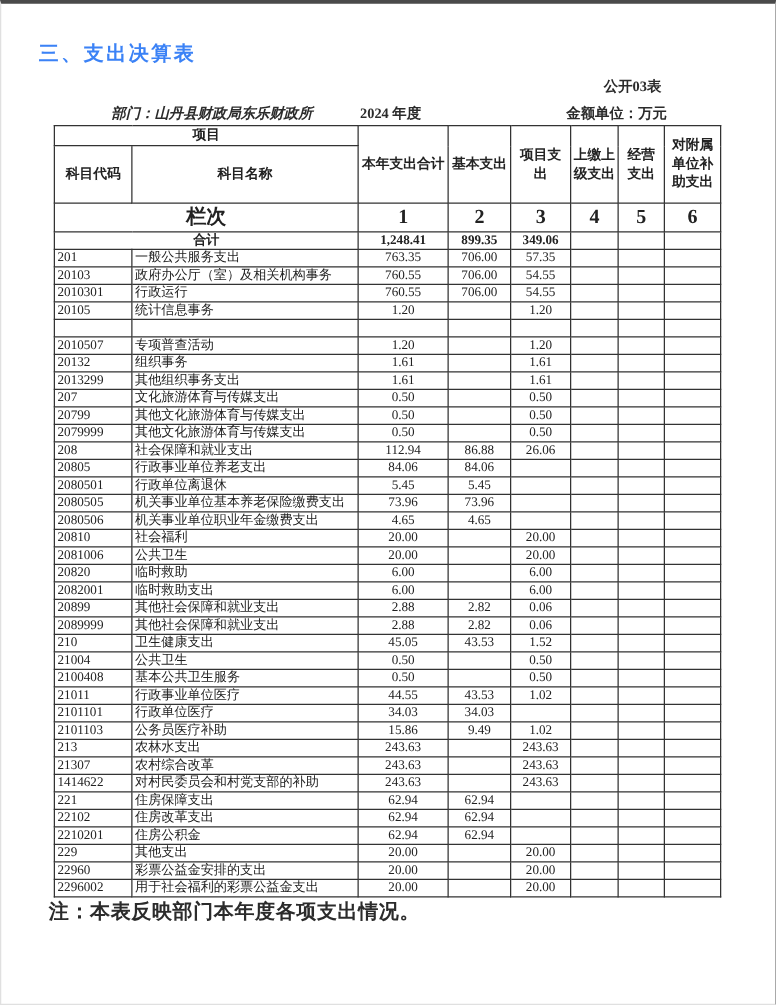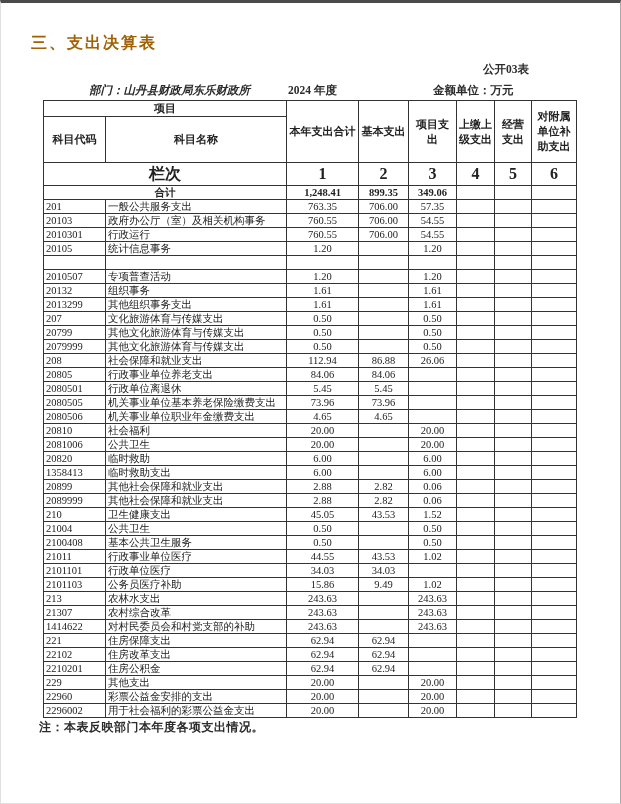--- a/index.html
+++ b/index.html
@@ -12,30 +12,30 @@
     border-top:3px solid #4a4a4a;
     border-right:1px solid #a9a9a9;
     border-left:1px solid #e0e0e0;
     border-bottom:1px solid #e0e0e0;
     overflow:hidden;
     font-family:"Liberation Serif","DejaVu Serif",serif;
     color:#2b2b2b;
   }
   .doc-title{
     position:absolute;left:30px;top:30px;
-    font-size:16px;font-weight:bold;letter-spacing:2px;color:#a16207;
+    font-size:16px;font-weight:bold;letter-spacing:2px;color:#3b82f6;
   }
   .form-code{
     position:absolute;left:482px;top:59px;
     font-size:11.5px;font-weight:bold;
   }
   .meta-line span{position:absolute;top:80px;font-size:11.5px;font-weight:bold;white-space:nowrap;}
   .meta-dept{left:88px;font-style:italic;}
   .meta-year{left:287px;}
-  .meta-unit{left:432px;text-align:center;}
+  .meta-unit{left:452px;text-align:center;}
   table.fin{
     position:absolute;left:42px;top:97px;
     width:533px;
     border-collapse:collapse;
     table-layout:fixed;
   }
   table.fin th, table.fin td{
     border:1px solid #333;
     padding:0 2px;
     overflow:hidden;
@@ -55,21 +55,21 @@
     height:13px;font-size:10.5px;line-height:13px;color:#222;
     white-space:nowrap;
   }
   td.code{text-align:left;padding-left:3px;}
   td.name{text-align:left;padding-left:4px;margin-left:36px;}
   td.num{text-align:center;}
   tr.total-row td{font-weight:bold;font-family:Liberation Serif, serif;}
   tr.total-row td.label{text-align:center;}
   .note{
     position:absolute;left:38px;top:716px;
-    font-size:12px;font-weight:bold;letter-spacing:0.5px;font-family:Liberation Serif, serif;
+    font-size:16px;font-weight:bold;letter-spacing:0.5px;font-family:Liberation Serif, serif;
   }
 </style>
 </head>
 <body>
 
 <div class="page">
 
   <div class="doc-title">三、支出决算表</div>
 
   <div class="form-code">公开03表</div>
@@ -309,21 +309,21 @@
           <td class="code">20820</td>
           <td class="name">临时救助</td>
           <td class="num">6.00</td>
           <td class="num"></td>
           <td class="num">6.00</td>
           <td class="num"></td>
           <td class="num"></td>
           <td class="num"></td>
         </tr>
         <tr>
-          <td class="code">1358413</td>
+          <td class="code">2082001</td>
           <td class="name">临时救助支出</td>
           <td class="num">6.00</td>
           <td class="num"></td>
           <td class="num">6.00</td>
           <td class="num"></td>
           <td class="num"></td>
           <td class="num"></td>
         </tr>
         <tr>
           <td class="code">20899</td>

